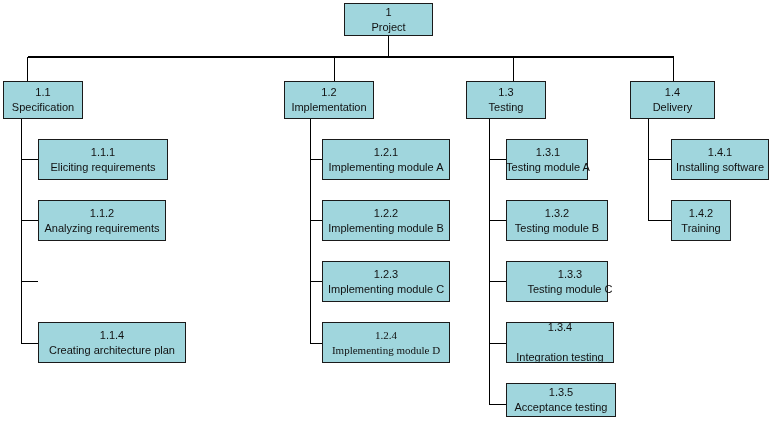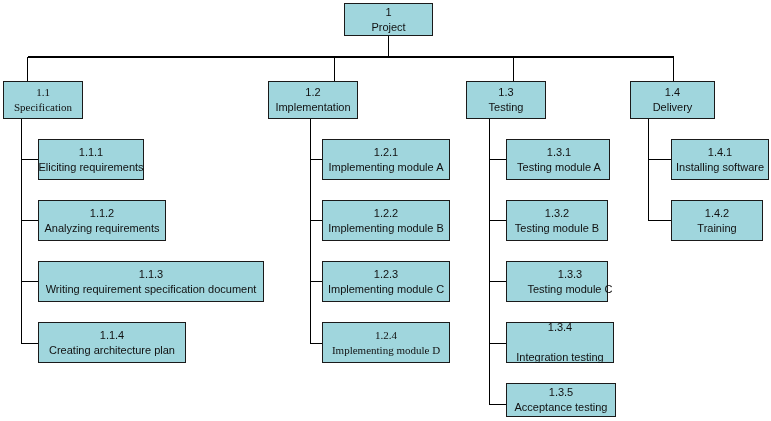--- a/index.html
+++ b/index.html
@@ -88,48 +88,44 @@
       <path d="M648.5,159.5 L671,159.5"></path>
       <path d="M648.5,220.5 L671,220.5"></path>
     </g>
   </svg>
 
   <div class="wbs-node" style="left:344px; top:3px; width:89px; height:33px;">
     <span class="wbs-code">1</span>
     <span class="wbs-label">Project</span>
   </div>
 
-  <div class="wbs-node" style="left:3px; top:81px; width:80px; height:38px;font-family:Liberation Serif, serif;">
+  <div class="wbs-node" style="left:3px; top:81px; width:80px; height:38px;">
     <span class="wbs-code">1.1</span>
     <span class="wbs-label">Specification</span>
   </div>
-  <div class="wbs-node" style="left:268px; top:81px; width:90px; height:38px;">
+  <div class="wbs-node" style="left:284px; top:81px; width:90px; height:38px;">
     <span class="wbs-code">1.2</span>
     <span class="wbs-label">Implementation</span>
   </div>
   <div class="wbs-node" style="left:466px; top:81px; width:80px; height:38px;text-align:center;">
     <span class="wbs-code">1.3</span>
     <span class="wbs-label">Testing</span>
   </div>
   <div class="wbs-node" style="left:630px; top:81px; width:85px; height:38px;">
     <span class="wbs-code">1.4</span>
     <span class="wbs-label">Delivery</span>
   </div>
 
-  <div class="wbs-node" style="left:38px; top:139px; width:106px; height:41px;">
+  <div class="wbs-node" style="left:38px; top:139px; width:130px; height:41px;">
     <span class="wbs-code">1.1.1</span>
     <span class="wbs-label">Eliciting requirements</span>
   </div>
   <div class="wbs-node" style="left:38px; top:200px; width:128px; height:41px;">
     <span class="wbs-code">1.1.2</span>
     <span class="wbs-label">Analyzing requirements</span>
-  </div>
-  <div class="wbs-node" style="left:38px; top:261px; width:226px; height:41px;">
-    <span class="wbs-code">1.1.3</span>
-    <span class="wbs-label">Writing requirement specification document</span>
   </div>
   <div class="wbs-node" style="left:38px; top:322px; width:148px; height:41px;">
     <span class="wbs-code">1.1.4</span>
     <span class="wbs-label">Creating architecture plan</span>
   </div>
 
   <div class="wbs-node" style="left:322px; top:139px; width:128px; height:41px;">
     <span class="wbs-code">1.2.1</span>
     <span class="wbs-label">Implementing module A</span>
   </div>
@@ -139,21 +135,21 @@
   </div>
   <div class="wbs-node" style="left:322px; top:261px; width:128px; height:41px;">
     <span class="wbs-code">1.2.3</span>
     <span class="wbs-label">Implementing module C</span>
   </div>
   <div class="wbs-node" style="left:322px; top:322px; width:128px; height:41px;font-family:Liberation Serif, serif;">
     <span class="wbs-code">1.2.4</span>
     <span class="wbs-label">Implementing module D</span>
   </div>
 
-  <div class="wbs-node" style="left:506px; top:139px; width:104px; height:41px;padding-left:6px;">
+  <div class="wbs-node" style="left:506px; top:139px; width:82px; height:41px;padding-left:6px;">
     <span class="wbs-code">1.3.1</span>
     <span class="wbs-label">Testing module A</span>
   </div>
   <div class="wbs-node" style="left:506px; top:200px; width:102px; height:41px;">
     <span class="wbs-code">1.3.2</span>
     <span class="wbs-label">Testing module B</span>
   </div>
   <div class="wbs-node" style="left:506px; top:261px; width:102px; height:41px;padding-left:30px;">
     <span class="wbs-code">1.3.3</span>
     <span class="wbs-label">Testing module C</span>
@@ -164,18 +160,18 @@
   </div>
   <div class="wbs-node" style="left:506px; top:383px; width:110px; height:34px;">
     <span class="wbs-code">1.3.5</span>
     <span class="wbs-label">Acceptance testing</span>
   </div>
 
   <div class="wbs-node" style="left:671px; top:139px; width:98px; height:41px;">
     <span class="wbs-code">1.4.1</span>
     <span class="wbs-label">Installing software</span>
   </div>
-  <div class="wbs-node" style="left:671px; top:200px; width:92px; height:41px;">
+  <div class="wbs-node" style="left:671px; top:200px; width:60px; height:41px;">
     <span class="wbs-code">1.4.2</span>
     <span class="wbs-label">Training</span>
   </div>
 
 </div>
 
 </body></html>

